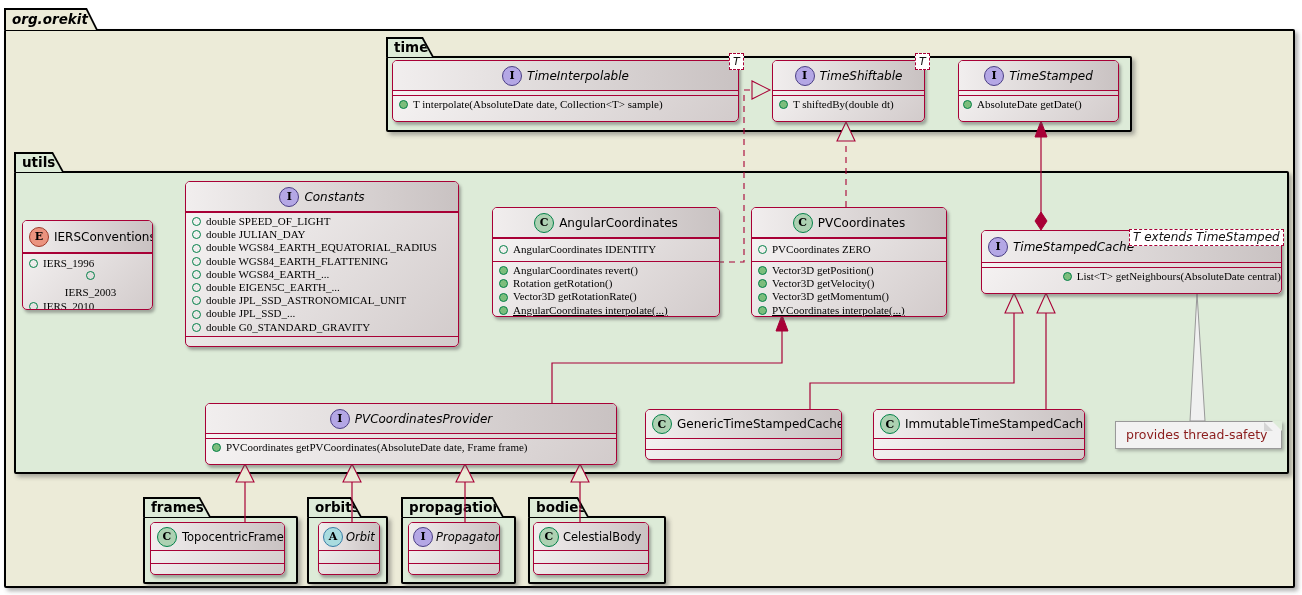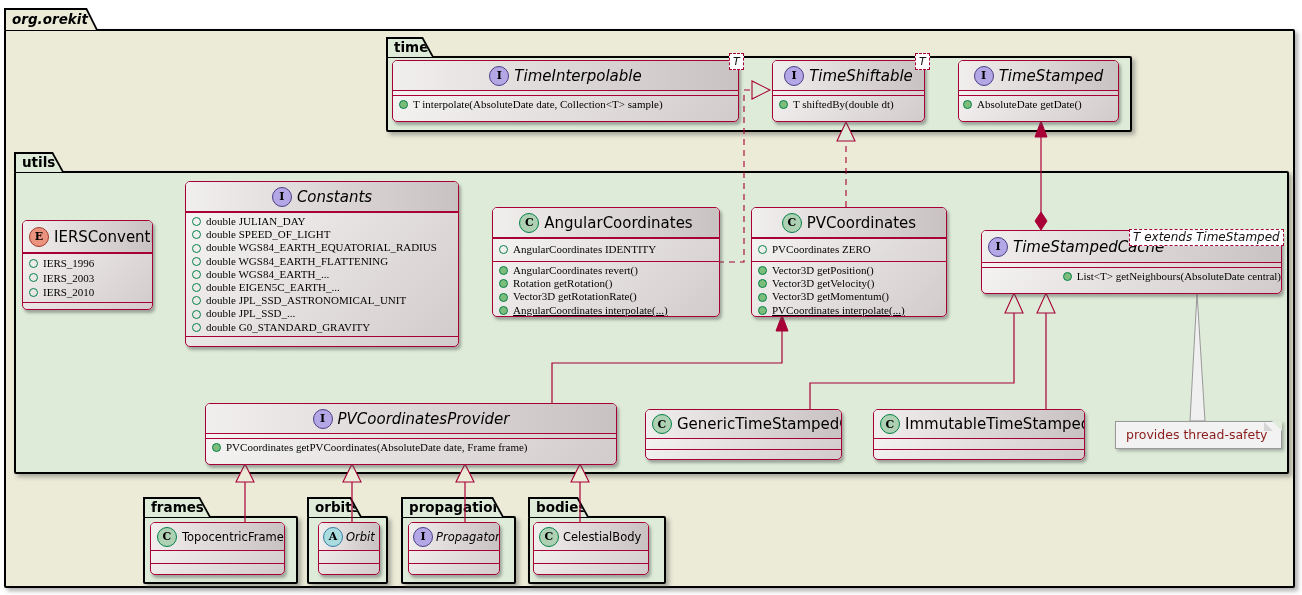--- a/index.html
+++ b/index.html
@@ -18,21 +18,21 @@
   .pkg-tab .fill span{font-weight:bold;font-size:13.5px;color:#000;padding:0 12px 2px 6px;white-space:nowrap;}
 
   
   .cls{position:absolute;border:1px solid #A80036;border-radius:5px;overflow:hidden;
        background:linear-gradient(135deg,#f8f6f6 0%,#d2cbcb 100%);
        box-shadow:2px 3px 3px rgba(80,80,80,.45);display:flex;flex-direction:column;z-index:5;}
   .cls-title{display:flex;align-items:center;gap:5px;
        background:linear-gradient(to right,#f1eeee 0%,#c9c2c2 100%);
        border-bottom:1px solid #A80036;padding:0 6px;}
   .cls-title.center{justify-content:center;}
-  .cls-name{font-size:15px;color:#000;white-space:nowrap;}
+  .cls-name{font-size:12px;color:#000;white-space:nowrap;}
   .cls-name.it{font-style:italic;}
   .icon{flex:0 0 18px;width:18px;height:18px;border-radius:50%;display:flex;align-items:center;
         justify-content:center;font-family:"DejaVu Serif",serif;font-weight:bold;font-size:11px;color:#000;}
   .icon-I{background:#B4A7E5;border:1px solid #4A3E84;}
   .icon-C{background:#ADD1B2;border:1px solid #038048;}
   .icon-A{background:#A9DCDF;border:1px solid #3A7CA5;}
   .icon-E{background:#EB937F;border:1px solid #9E3B2B;}
   .comp{border-top:1px solid #A80036;display:flex;flex-direction:column;justify-content:center;
         padding:2px 0;}
   .member{display:flex;align-items:center;gap:5px;padding-left:6px;font-size:11px;color:#000;
@@ -191,45 +191,45 @@
   <div class="cls" style="left:22px;top:220px;width:129px;height:88px;">
     <div class="cls-title" style="flex:0 0 31px;">
       <span class="icon icon-E">E</span>
       <span class="cls-name">IERSConventions</span>
     </div>
     <div class="comp" style="flex:1;">
       <div class="member" style="line-height:14.5px;">
           <span class="dot"></span>
         <span>IERS_1996</span>
         </div>
+      <div class="member" style="line-height:14.5px;flex-direction:column;">
+          <span class="dot"></span>
+        <span>IERS_2003</span>
+        </div>
       <div class="member" style="line-height:14.5px;">
           <span class="dot"></span>
-        <span>IERS_2003</span>
-        </div>
-      <div class="member" style="line-height:14.5px;">
-          <span class="dot"></span>
         <span>IERS_2010</span>
         </div>
     </div>
     <div class="comp" style="flex:0 0 9px;padding:0;"></div>
   </div>
 
   <div class="cls" style="left:185px;top:181px;width:272px;height:164px;">
     <div class="cls-title center" style="flex:0 0 29px;">
       <span class="icon icon-I">I</span>
       <span class="cls-name it">Constants</span>
     </div>
     <div class="comp" style="flex:1;">
       <div class="member">
           <span class="dot"></span>
+          <span>double SPEED_OF_LIGHT</span>
+        </div>
+      <div class="member">
+          <span class="dot"></span>
           <span>double JULIAN_DAY</span>
-        </div>
-      <div class="member">
-          <span class="dot"></span>
-          <span>double SPEED_OF_LIGHT</span>
         </div>
       <div class="member">
           <span class="dot"></span>
           <span>double WGS84_EARTH_EQUATORIAL_RADIUS</span>
         </div>
       <div class="member">
           <span class="dot"></span>
           <span>double WGS84_EARTH_FLATTENING</span>
         </div>
       <div class="member">

